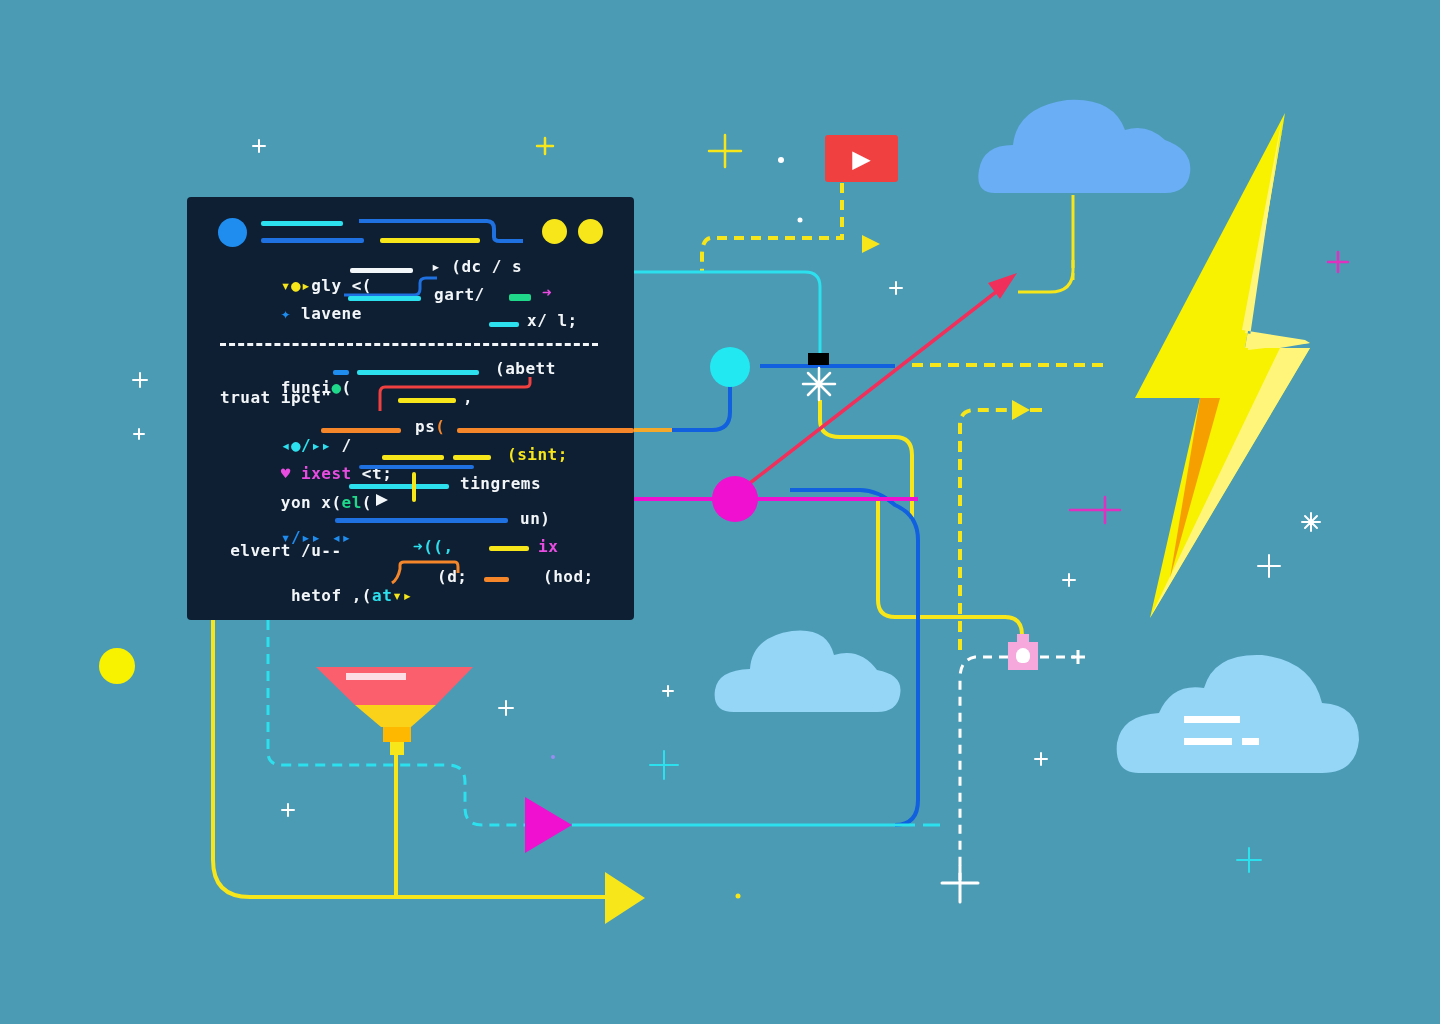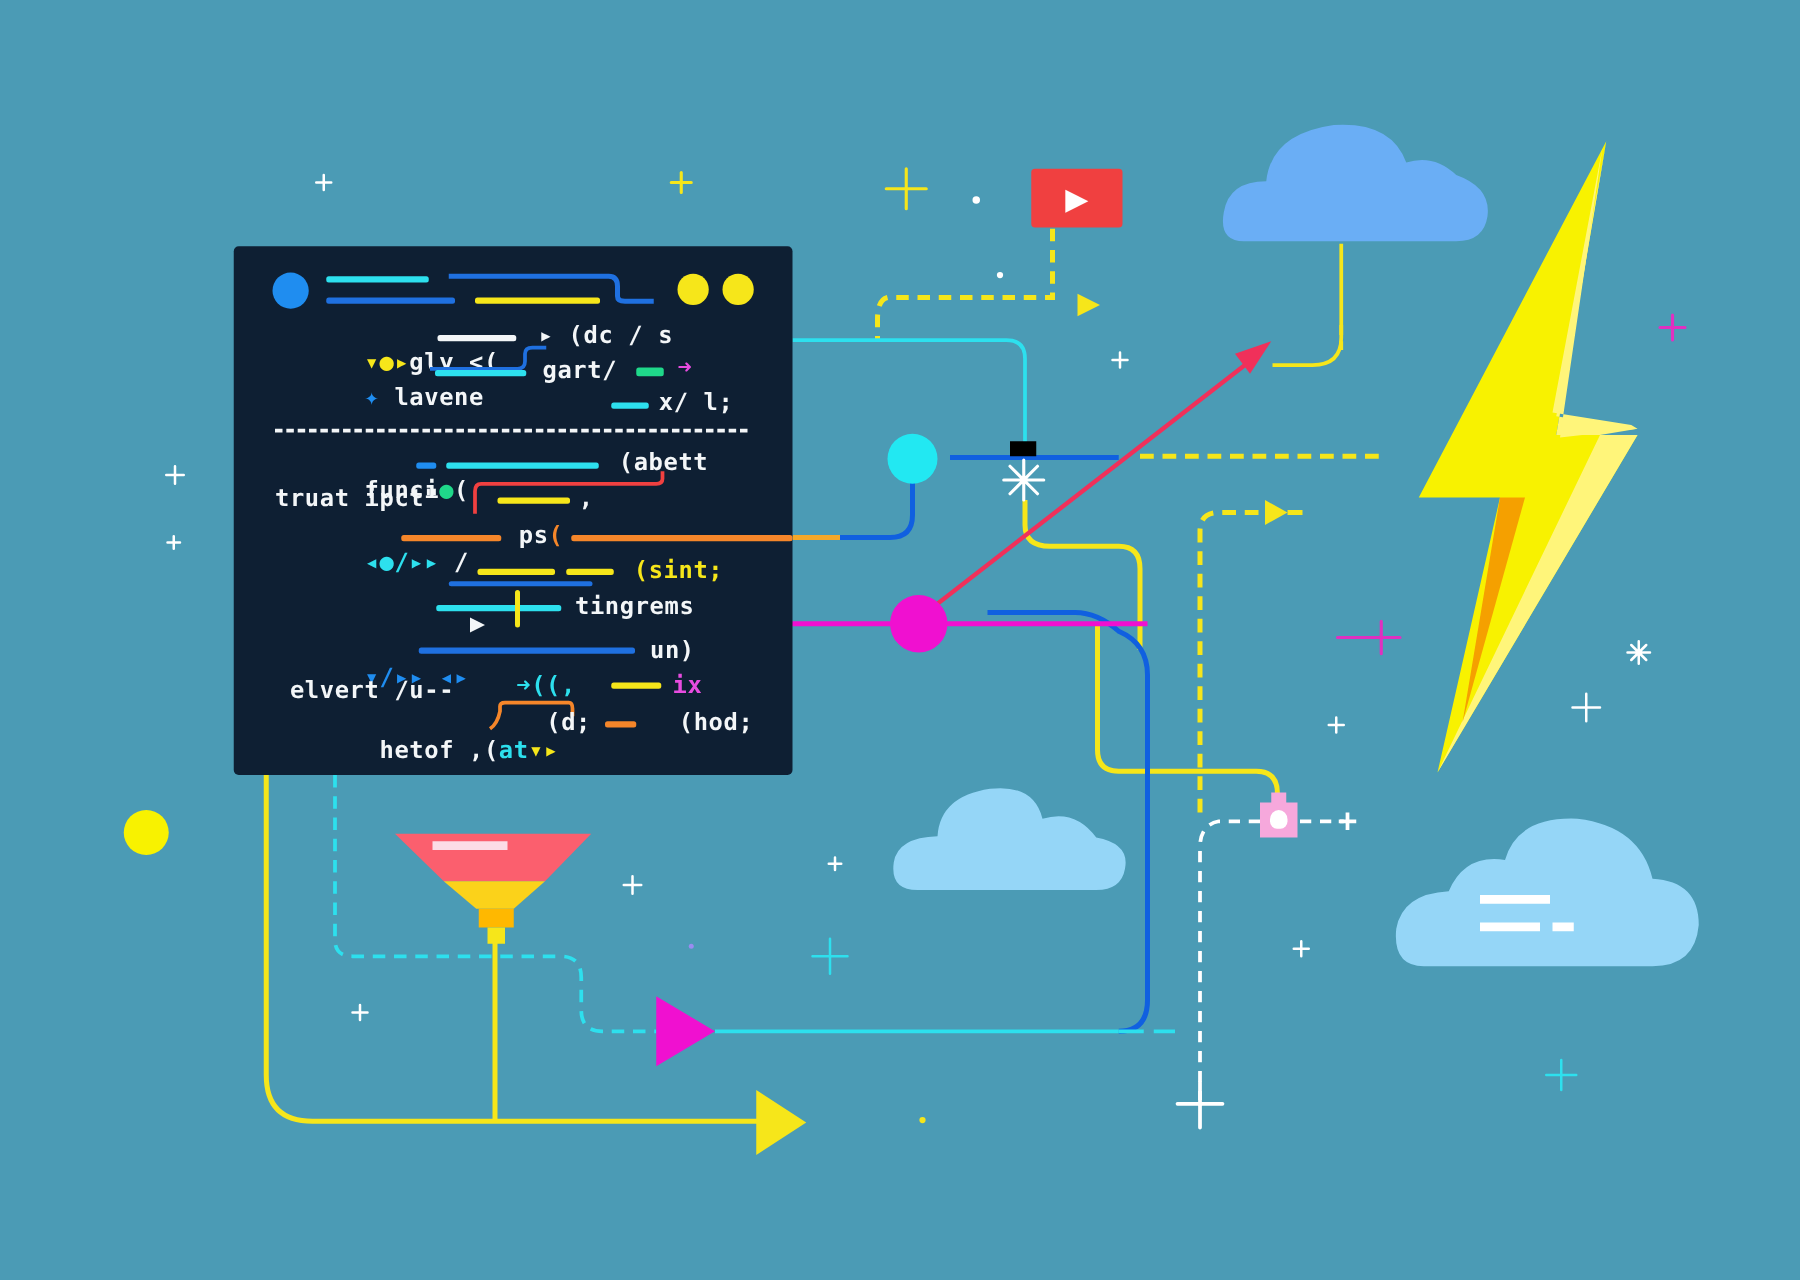--- a/index.html
+++ b/index.html
@@ -8,21 +8,21 @@
       background: #4b9bb5;
       font-family: "DejaVu Sans Mono", monospace;
       position: relative;
     }
     .scene { position: absolute; left: 0; top: 0; width: 1440px; height: 1024px; }
     .code-panel {
       position: absolute; left: 187px; top: 197px; width: 447px; height: 423px;
       background: #0e1f33; border-radius: 4px;
     }
     .code-line {
-      position: absolute; left: 33px; font-weight: bold; font-size: 19px;
+      position: absolute; left: 33px; font-weight: bold; font-size: 16px;
       color: #f3f6f8; letter-spacing: 0.5px; white-space: pre;
     }
     .c-cyan { color: #2de0ee; }
     .c-yellow { color: #f6e61a; }
     .c-magenta { color: #e84ce0; }
     .c-green { color: #1fd88a; }
     .c-blue { color: #1f8df0; }
     .c-orange { color: #f5862a; }
     .bar { position: absolute; height: 5px; border-radius: 2px; }
   </style>
@@ -207,25 +207,31 @@
     <div class="bar" style="left:211px;top:201px;width:58px;background:#f6e61a;"></div>
     <div class="code-line" style="top:191px;left:276px;"><span>,</span></div>
 
     <div class="code-line" style="top:220px;">
       <span class="c-cyan">◂●/▸▸</span><span> /</span>
     </div>
     <div class="bar" style="left:134px;top:231px;width:80px;background:#f5862a;"></div>
     <div class="code-line" style="top:220px;left:228px;"><span>ps</span><span class="c-orange">(</span></div>
     <div class="bar" style="left:270px;top:231px;width:177px;background:#f5862a;"></div>
 
+    <div class="code-line" style="top:248px;">
+      <span class="c-magenta">♥</span><span class="c-magenta"> ixest</span><span> &lt;t;</span>
+    </div>
     <div class="bar" style="left:195px;top:258px;width:62px;background:#f6e61a;"></div>
     <div class="bar" style="left:266px;top:258px;width:38px;background:#f6e61a;"></div>
     <div class="code-line" style="top:248px;left:320px;"><span class="c-yellow">(sint;</span></div>
     <div class="bar" style="left:172px;top:268px;width:115px;height:4px;background:#1f70e0;"></div>
 
+    <div class="code-line" style="top:277px;">
+      <span>yon x(</span><span class="c-green">el</span><span>(</span>
+    </div>
     <div class="bar" style="left:162px;top:287px;width:100px;background:#2de0ee;"></div>
     <div class="bar" style="left:225px;top:275px;width:4px;height:30px;background:#f6e61a;"></div>
     <div class="code-line" style="top:277px;left:273px;"><span>tingrems</span></div>
     <svg width="20" height="16" style="position:absolute;left:187px;top:295px">
         <polygon points="2,2 14,8 2,14" fill="#f3f6f8"></polygon>
       </svg>
 
     <div class="code-line" style="top:312px;">
       <span class="c-blue">▾/▸▸ ◂▸</span>
     </div>

